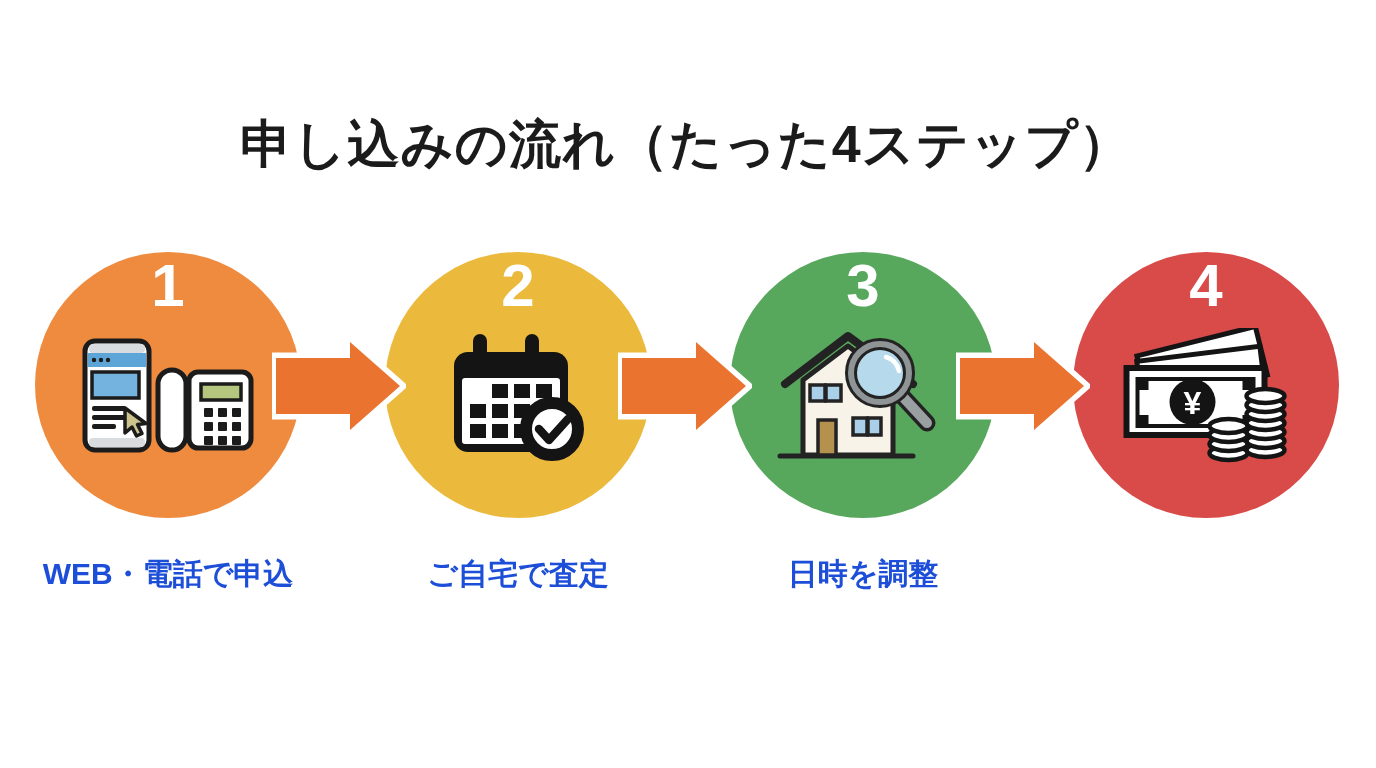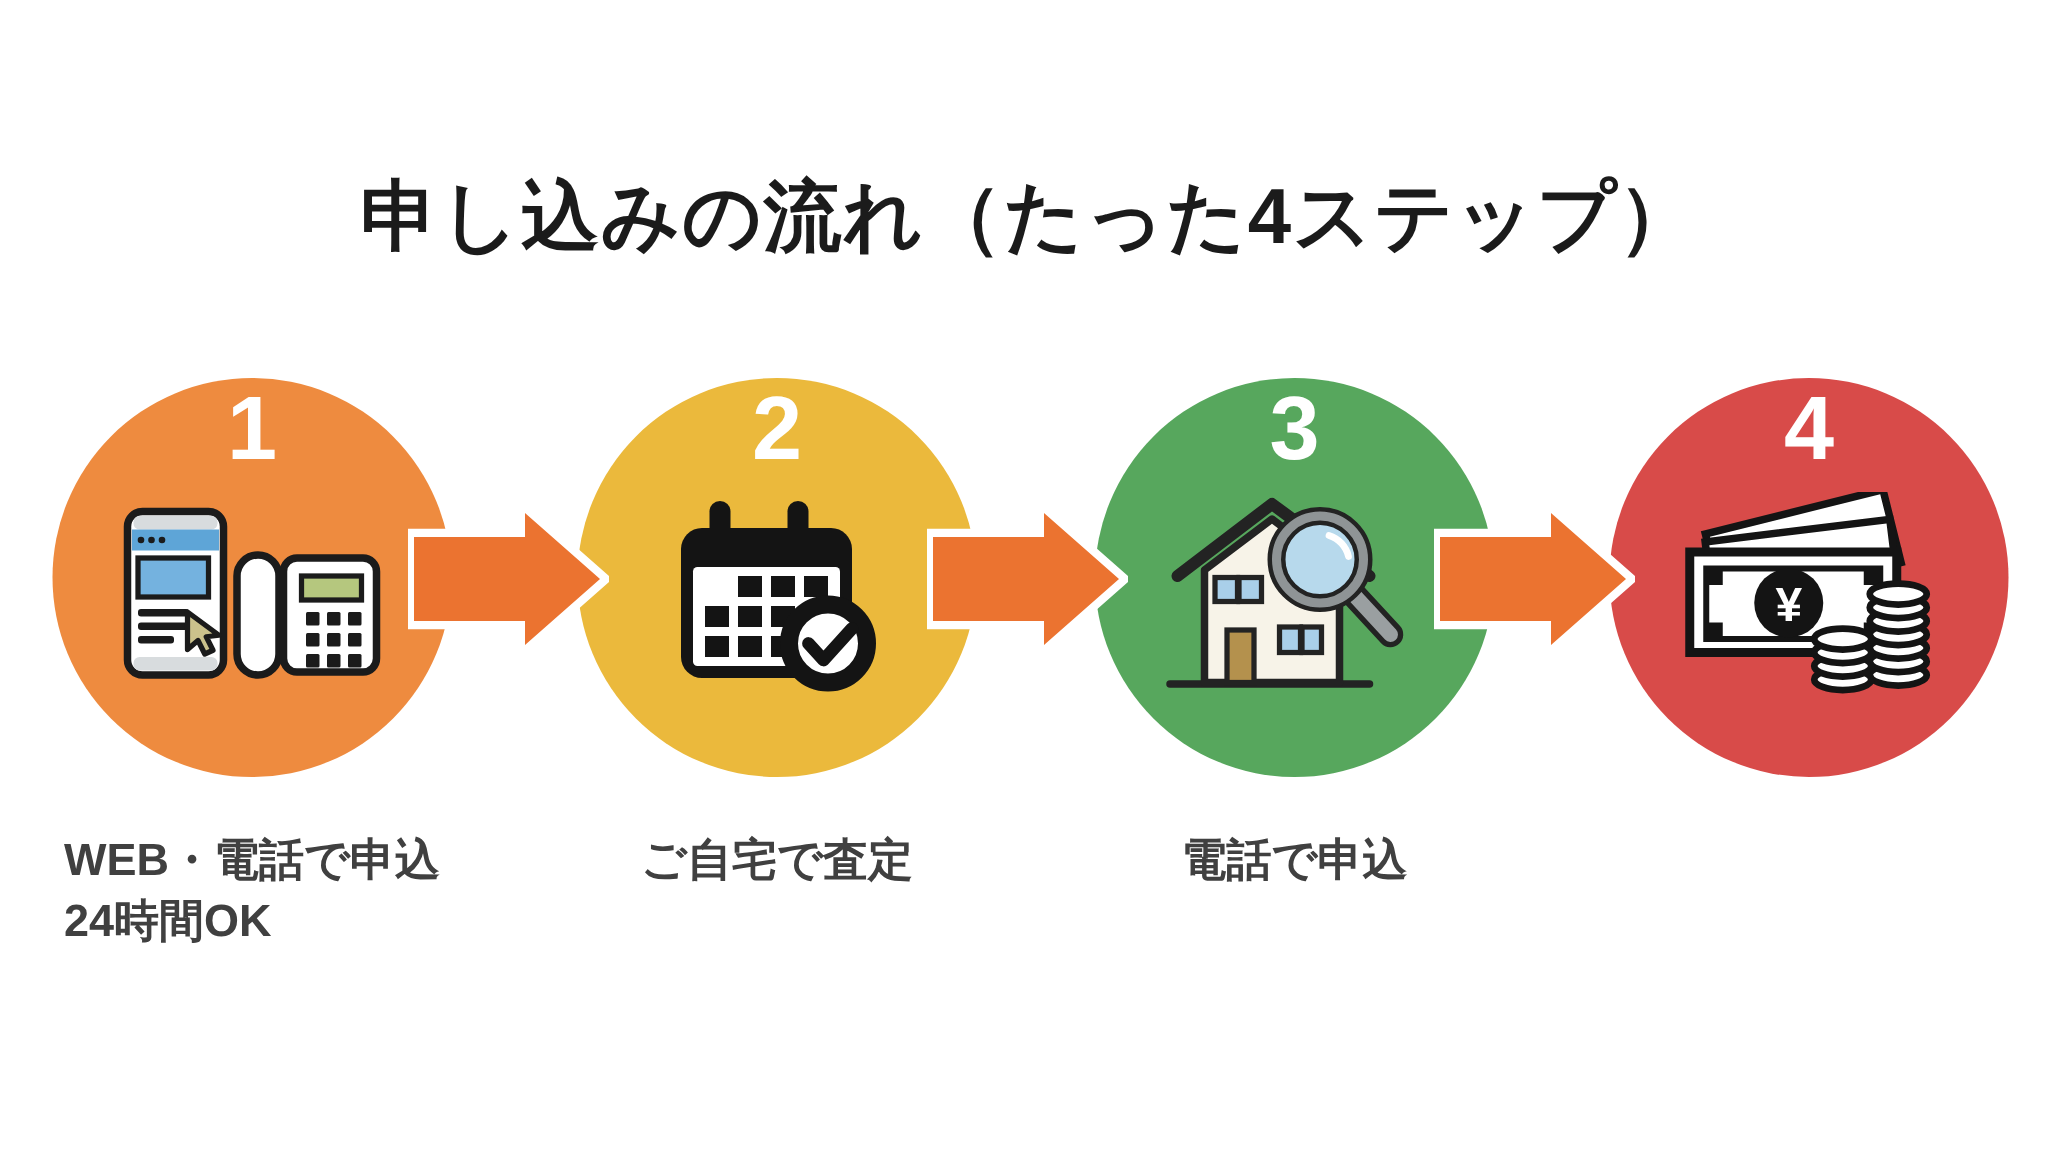--- a/index.html
+++ b/index.html
@@ -16,22 +16,22 @@
   }
   .step { position:absolute; top:252px; width:266px; height:266px; }
   .circle { position:absolute; inset:0; border-radius:50%; }
   .num {
     position:absolute; top:4px; left:0; right:0; text-align:center;
     font-size:60px; font-weight:bold; color:#ffffff; line-height:1;
   }
   .icon { position:absolute; left:50%; transform:translateX(-50%); }
   .label {
     position:absolute; top:301px; left:50%; transform:translateX(-50%);
-    white-space:nowrap; text-align:left; font-size:30px; font-weight:bold;
-    color:#404040; line-height:41px;
+    white-space:nowrap; text-align:right; font-size:30px; font-weight:bold;
+    color:#1d4ed8; line-height:41px;
   }
   .arrow { position:absolute; top:336px; width:134px; height:100px; }
   .yen { font-family:"Liberation Sans","DejaVu Sans",sans-serif; font-weight:bold; font-size:32px; fill:#ffffff; }
 </style>
 </head>
 <body>
 
 <div class="canvas">
 
   <h1 class="title">申し込みの流れ（たった4ステップ）</h1>
@@ -62,21 +62,20 @@
         <rect x="150" y="70" width="9" height="9" rx="1" fill="#1b1b1b"></rect>
       <rect x="122" y="84" width="9" height="9" rx="1" fill="#1b1b1b"></rect>
         <rect x="136" y="84" width="9" height="9" rx="1" fill="#1b1b1b"></rect>
         <rect x="150" y="84" width="9" height="9" rx="1" fill="#1b1b1b"></rect>
       <rect x="122" y="98" width="9" height="9" rx="1" fill="#1b1b1b"></rect>
         <rect x="136" y="98" width="9" height="9" rx="1" fill="#1b1b1b"></rect>
         <rect x="150" y="98" width="9" height="9" rx="1" fill="#1b1b1b"></rect>
     </svg>
     <div class="label">
       <div>WEB・電話で申込</div>
-      <div>24時間OK</div>
     </div>
   </div>
 
   <div class="step" style="left:385px">
     <div class="circle" style="background-color: rgb(235, 185, 60);"></div>
     <div class="num">2</div>
     <svg class="icon" style="top:80px" width="140" height="132" viewBox="0 0 140 132">
       <rect x="25" y="2" width="14" height="32" rx="7" fill="#141414"></rect>
       <rect x="77" y="2" width="14" height="32" rx="7" fill="#141414"></rect>
       <rect x="6" y="20" width="114" height="100" rx="14" fill="#141414"></rect>
@@ -116,21 +115,21 @@
       <rect x="85" y="90" width="14" height="17" fill="#a9cfe9" stroke="#232323" stroke-width="3.5"></rect>
       <rect x="100" y="90" width="13" height="17" fill="#a9cfe9" stroke="#232323" stroke-width="3.5"></rect>
 
       <line x1="135" y1="69" x2="159" y2="95" stroke="#232323" stroke-width="17" stroke-linecap="round"></line>
       <line x1="135" y1="69" x2="159" y2="95" stroke="#9a9fa1" stroke-width="10" stroke-linecap="round"></line>
       <circle cx="112" cy="45" r="29" fill="#b7d9ec" stroke="#8f9496" stroke-width="8"></circle>
       <circle cx="112" cy="45" r="33.5" fill="none" stroke="#232323" stroke-width="3"></circle>
       <circle cx="112" cy="45" r="24.5" fill="none" stroke="#232323" stroke-width="3"></circle>
       <path d="M118,29 a19,19 0 0 1 13,14" fill="none" stroke="#ffffff" stroke-width="4.5" stroke-linecap="round"></path>
     </svg>
-    <div class="label">電話で申込</div>
+    <div class="label">日時を調整</div>
   </div>
 
   <div class="step" style="left:1073px">
     <div class="circle" style="background-color: rgb(216, 75, 73);"></div>
     <div class="num">4</div>
     <svg class="icon" style="top:76px" width="175" height="140" viewBox="0 0 175 140">
 
       <g transform="rotate(-14 80 60)">
           <rect x="28" y="14" width="122" height="50" fill="#ffffff" stroke="#141414" stroke-width="5"></rect>
         </g>

